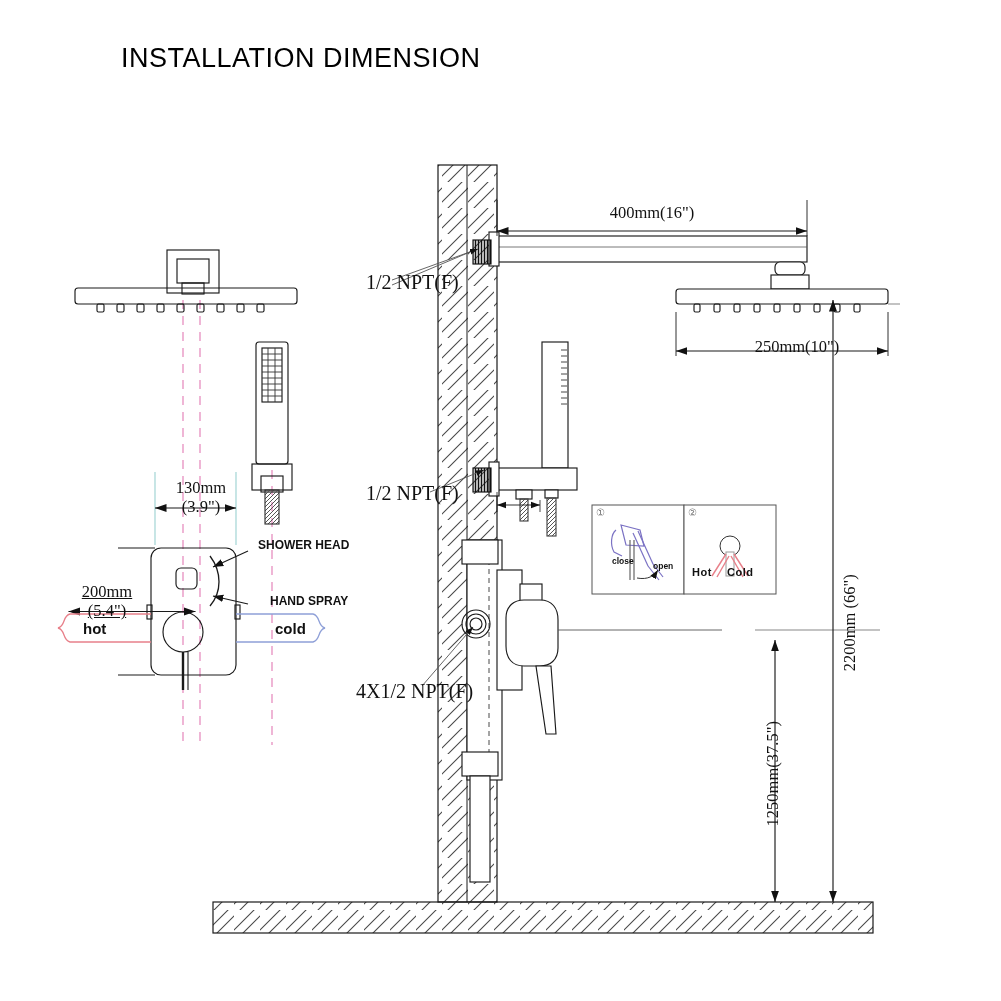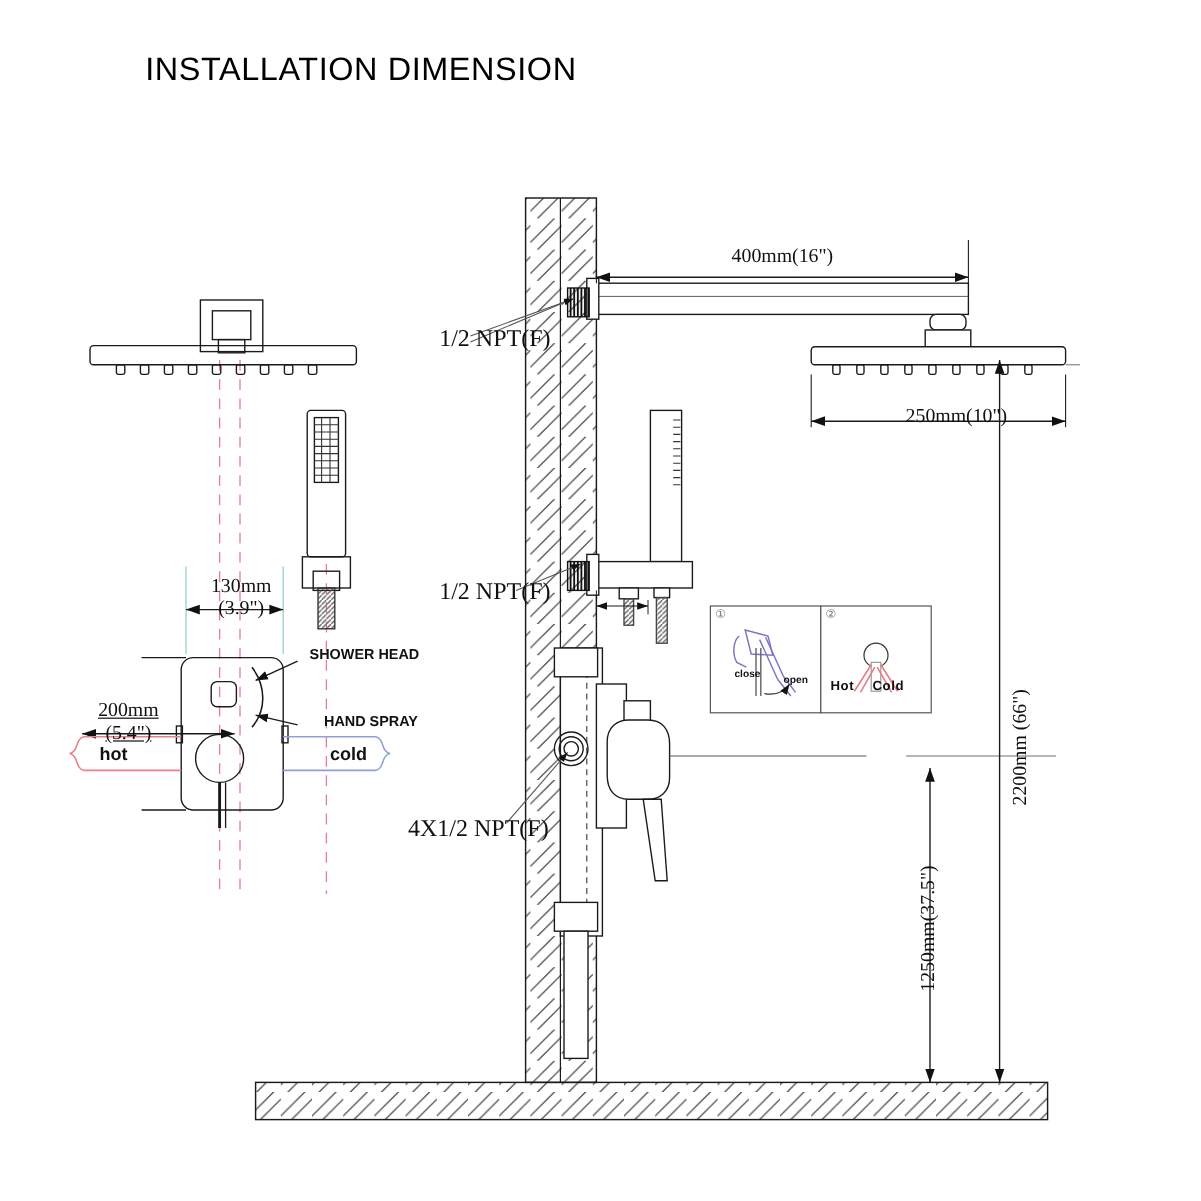--- a/index.html
+++ b/index.html
@@ -306,21 +306,21 @@
 
   <div class="lbl dim" style="left:742px;top:337px;width:110px;">250mm(10")</div>
 
 
   <div class="lbl dimv rot90" style="left:760px;top:613px;width:180px;text-align:center;">2200mm (66")</div>
 
   <div class="lbl dimv rot90" style="left:683px;top:764px;width:180px;text-align:center;">1250mm(37.5")</div>
 
   <div class="lbl npt" style="left:366px;top:271px;">1/2 NPT(F)</div>
   <div class="lbl npt" style="left:366px;top:482px;">1/2 NPT(F)</div>
-  <div class="lbl npt" style="left:340px;top:680px;">4X1/2 NPT(F)</div>
+  <div class="lbl npt" style="left:356px;top:680px;">4X1/2 NPT(F)</div>
 
   <div class="lbl" style="left:596px;top:507px;font-size:10px;color:#777;">①</div>
   <div class="lbl mini" style="left:612px;top:556px;">close</div>
   <div class="lbl mini" style="left:653px;top:561px;">open</div>
 
   <div class="lbl" style="left:688px;top:507px;font-size:10px;color:#777;">②</div>
   <div class="lbl mini2" style="left:692px;top:566px;">Hot</div>
   <div class="lbl mini2" style="left:727px;top:566px;">Cold</div>
 
 </div>

